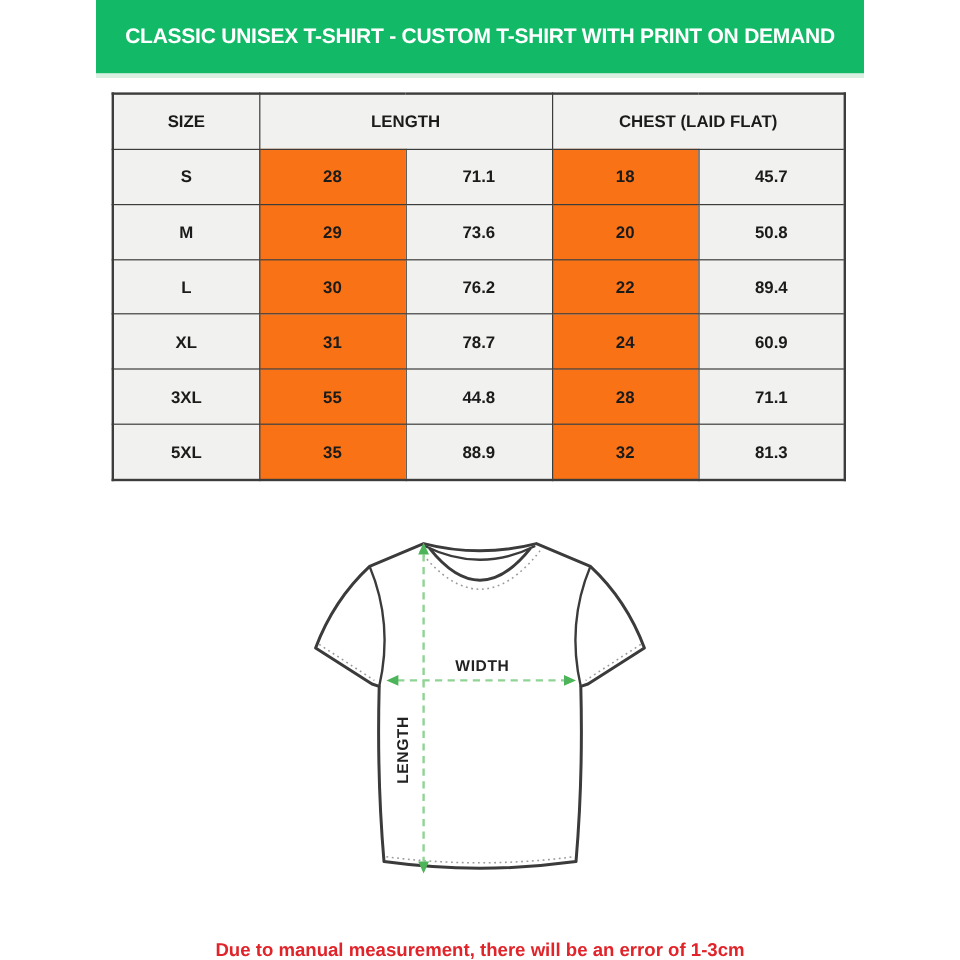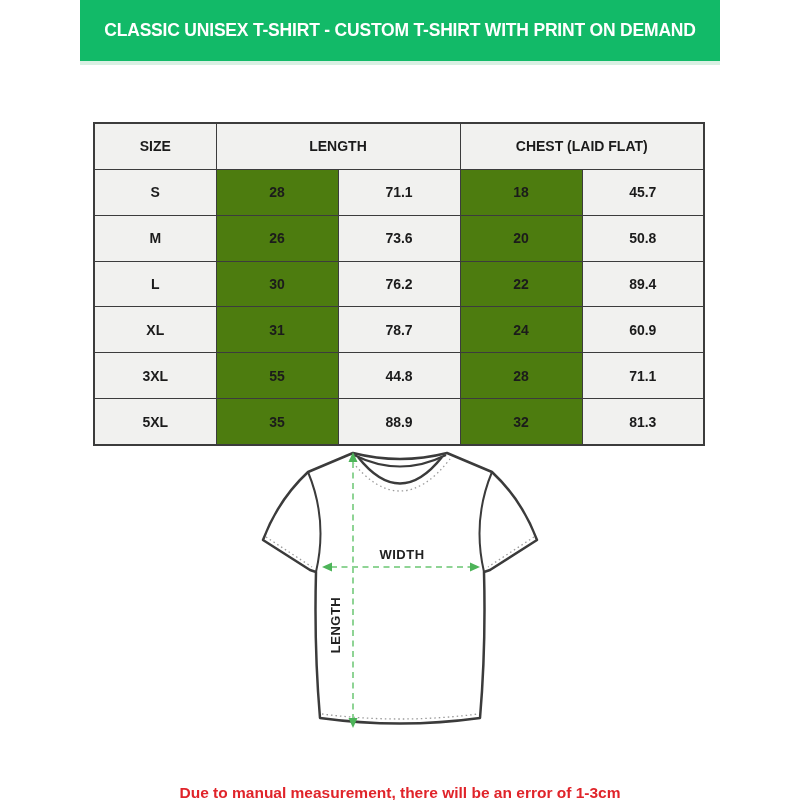--- a/index.html
+++ b/index.html
@@ -28,30 +28,30 @@
     border-bottom:4px solid var(--banner-edge);
     display:flex;align-items:center;justify-content:center;
     color:#ffffff;font-weight:bold;font-size:17.5px;letter-spacing:-0.2px;
     text-transform:uppercase;white-space:nowrap;
   }
 
   table.size-chart{
     position:absolute;left:93px;top:77px;width:612px;height:324px;
     border-collapse:collapse;table-layout:fixed;
     border:2px solid var(--border-dark);
-    font-size:14px;font-weight:bold;color:var(--text-dark);margin-top:45px;
+    font-size:14px;font-weight:bold;color:var(--text-dark);
   }
   table.size-chart th, table.size-chart td{
     border:1.5px solid var(--border-dark);
     text-align:center;vertical-align:middle;
     padding:0;height:36px;
   }
   table.size-chart col{width:20%;}
   .bg-gray{background:var(--cell-gray);}
-  .bg-white{background:#4d7c0f;}
+  .bg-white{background:#f97316;}
 
   .footer-note{
     position:absolute;left:0;top:784px;width:800px;
     text-align:center;color:var(--note-red);
     font-size:15.5px;font-weight:bold;
   }
 
   svg.shirt{position:absolute;left:250px;top:448px;width:300px;height:295px;}
   svg.shirt text{
     font-family:"Liberation Sans", sans-serif;
@@ -83,21 +83,21 @@
     </tr>
     <tr>
       <td class="bg-gray">S</td>
       <td class="bg-white">28</td>
       <td class="bg-gray">71.1</td>
       <td class="bg-white">18</td>
       <td class="bg-gray">45.7</td>
     </tr>
     <tr>
       <td class="bg-gray">M</td>
-      <td class="bg-white">26</td>
+      <td class="bg-white">29</td>
       <td class="bg-gray">73.6</td>
       <td class="bg-white">20</td>
       <td class="bg-gray">50.8</td>
     </tr>
     <tr>
       <td class="bg-gray">L</td>
       <td class="bg-white">30</td>
       <td class="bg-gray">76.2</td>
       <td class="bg-white">22</td>
       <td class="bg-gray">89.4</td>

